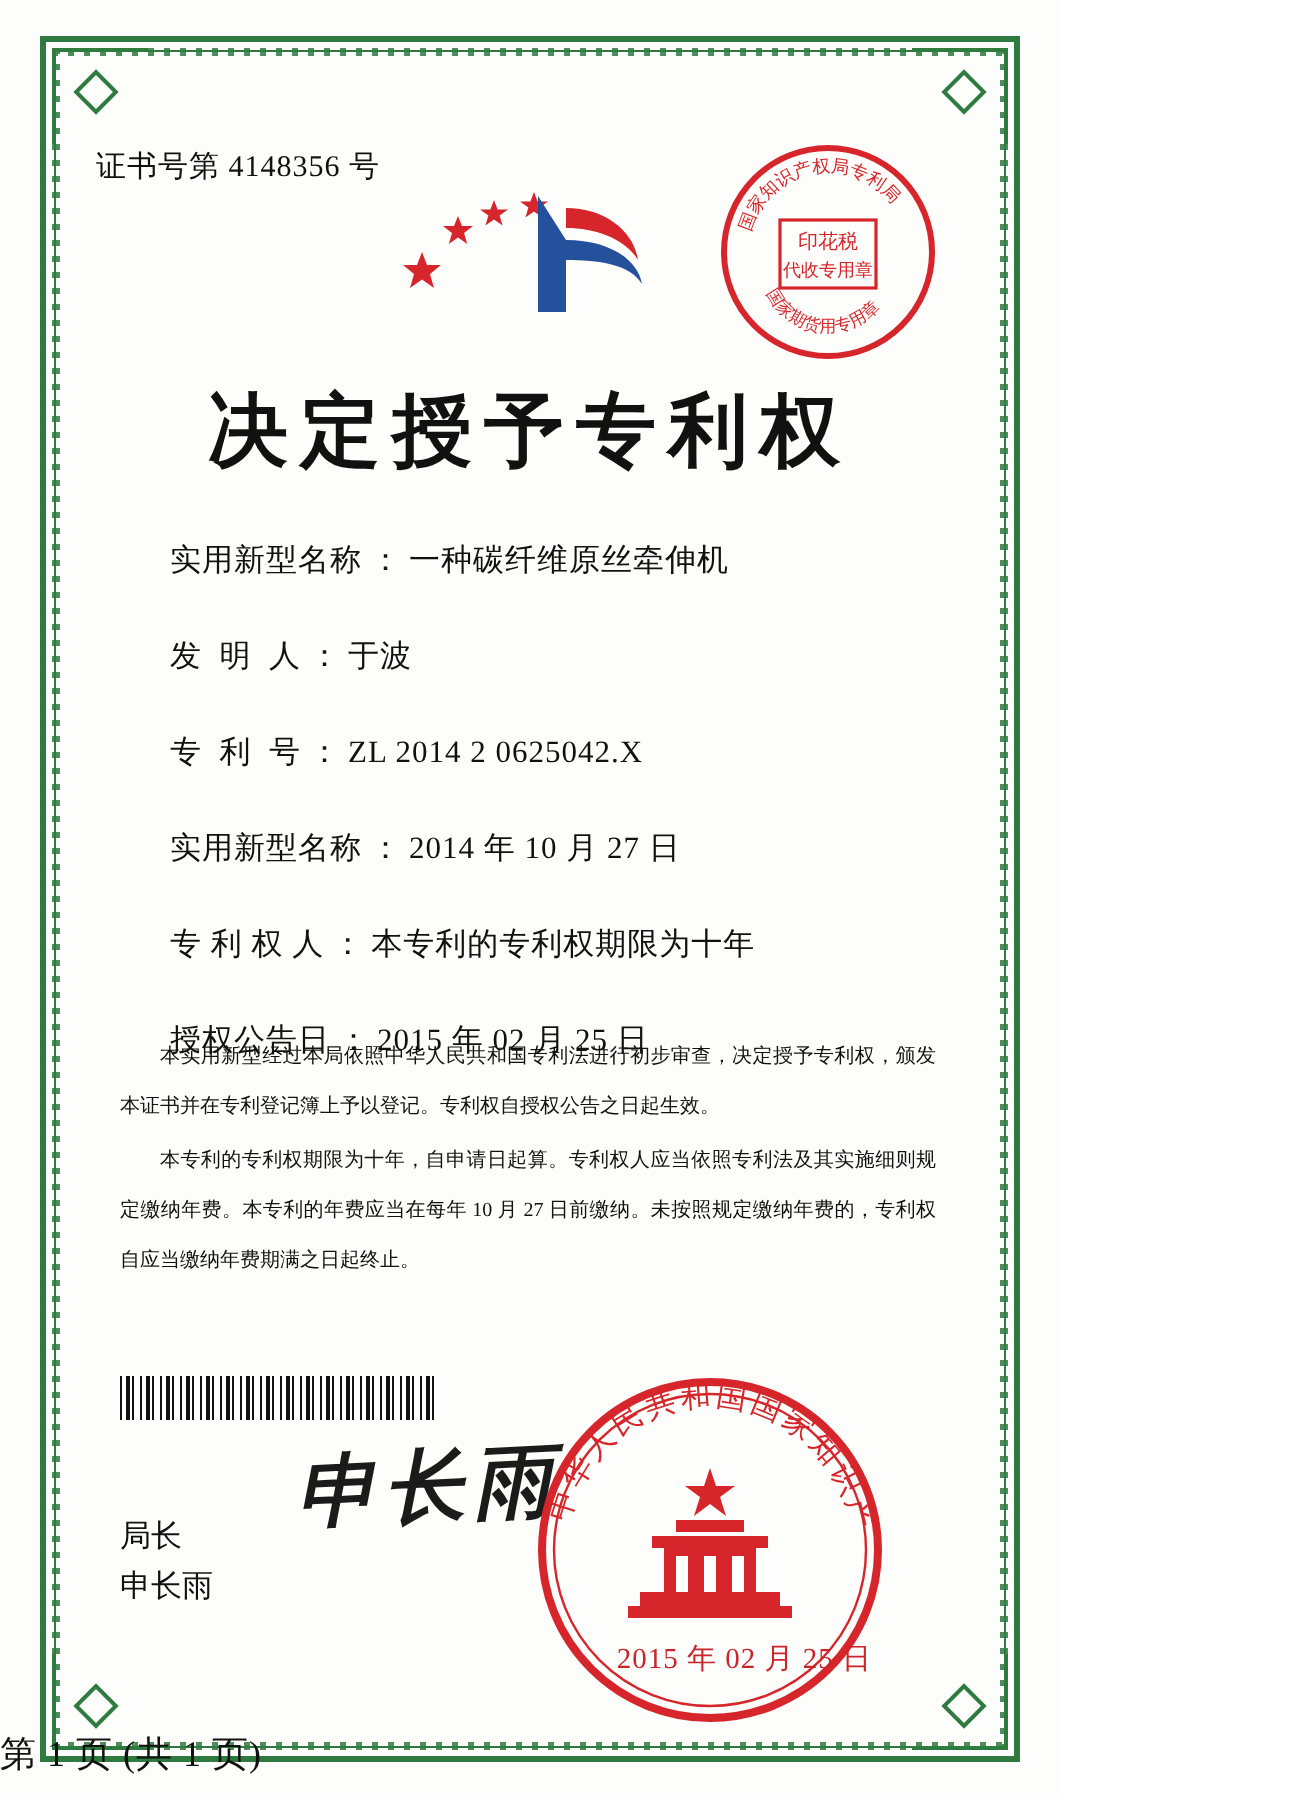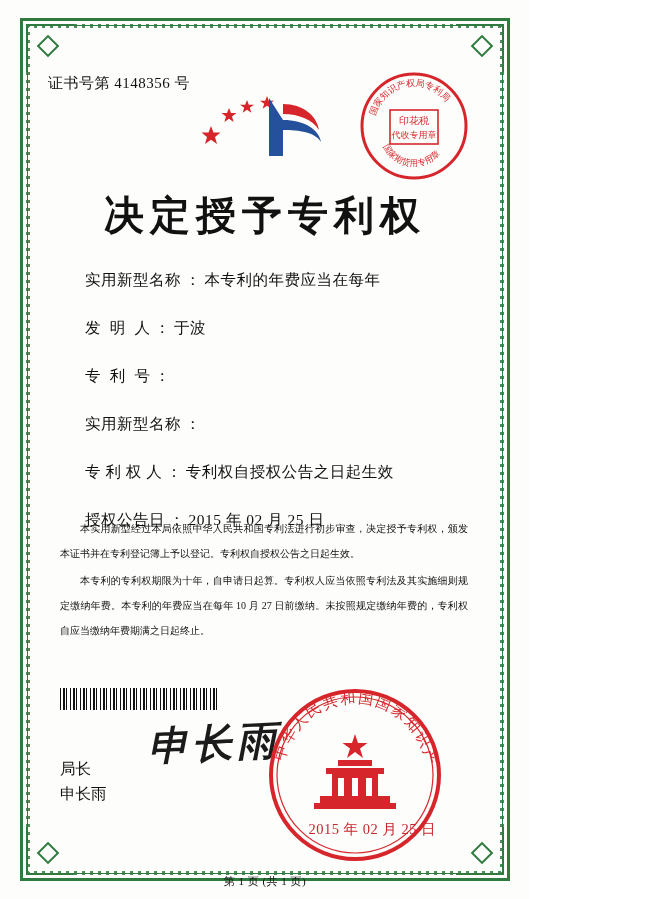--- a/index.html
+++ b/index.html
@@ -225,22 +225,21 @@
     color: #c8262b;
     letter-spacing: .5px;
   }
 
   
   .footer {
     position: absolute;
     left: 0;
     right: 0;
     bottom: 10px;
-    text-align: center;
-    font-size: 11px;
+    font-size: 18px;
     color: #111;
     letter-spacing: .5px;
   }
 </style>
 </head>
 <body>
 
 <div class="certificate">
 
   <div class="border-outer"></div>
@@ -290,39 +289,41 @@
         <text x="56" y="68" font-size="9" fill="#d6262b" text-anchor="middle" font-family="'Liberation Serif',serif">代收专用章</text>
       </svg>
     </div>
 
     <div class="title">决定授予专利权</div>
 
     <div class="fields">
       <div class="field-row">
         <span class="field-label">实用新型名称</span>
         <span class="field-sep">：</span>
-        <span class="field-value">本专利的年费应当在每年</span>
+        <span class="field-value">一种碳纤维原丝牵伸机</span>
       </div>
       <div class="field-row">
         <span class="field-label">发  明  人</span>
         <span class="field-sep">：</span>
         <span class="field-value">于波</span>
       </div>
       <div class="field-row">
         <span class="field-label">专  利  号</span>
         <span class="field-sep">：</span>
+        <span class="field-value">ZL 2014 2 0625042.X</span>
       </div>
       <div class="field-row">
         <span class="field-label">实用新型名称</span>
         <span class="field-sep">：</span>
+        <span class="field-value">2014 年 10 月 27 日</span>
       </div>
       <div class="field-row">
         <span class="field-label">专 利 权 人</span>
         <span class="field-sep">：</span>
-        <span class="field-value">专利权自授权公告之日起生效</span>
+        <span class="field-value">本专利的专利权期限为十年</span>
       </div>
       <div class="field-row">
         <span class="field-label">授权公告日</span>
         <span class="field-sep">：</span>
         <span class="field-value">2015 年 02 月 25 日</span>
       </div>
     </div>
 
     <div class="body-text">
       <p>本实用新型经过本局依照中华人民共和国专利法进行初步审查，决定授予专利权，颁发本证书并在专利登记簿上予以登记。专利权自授权公告之日起生效。</p>

